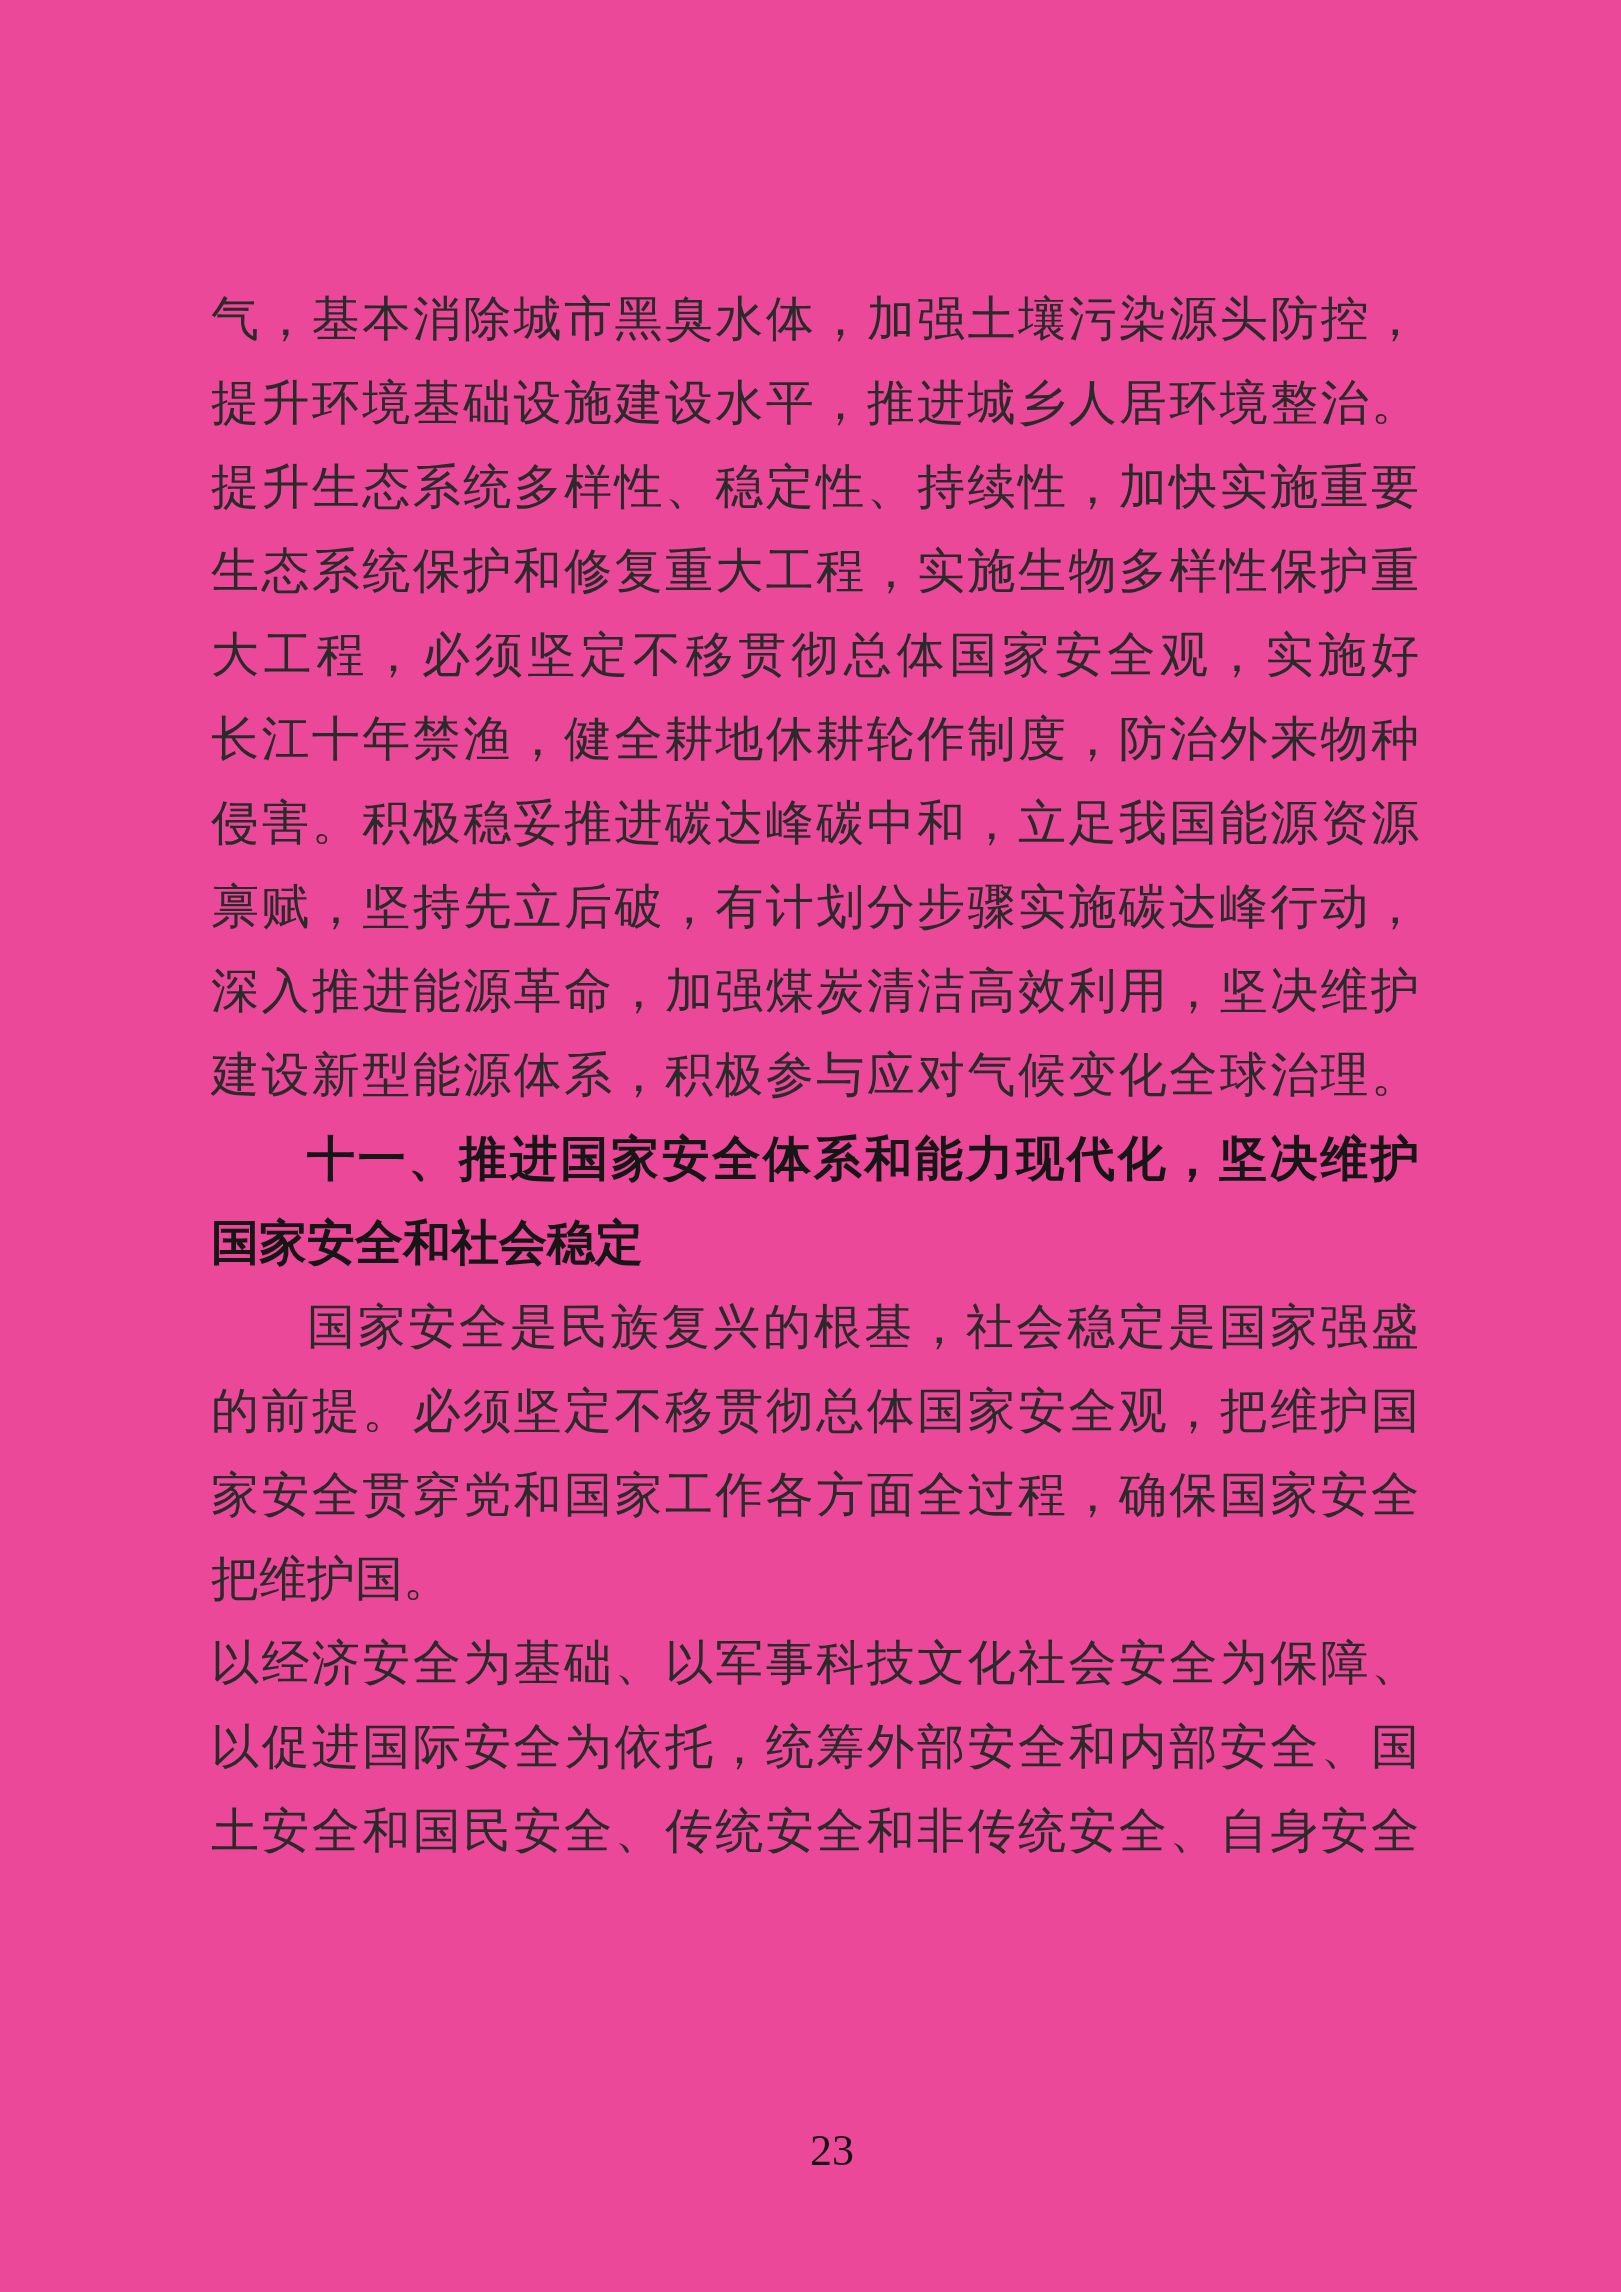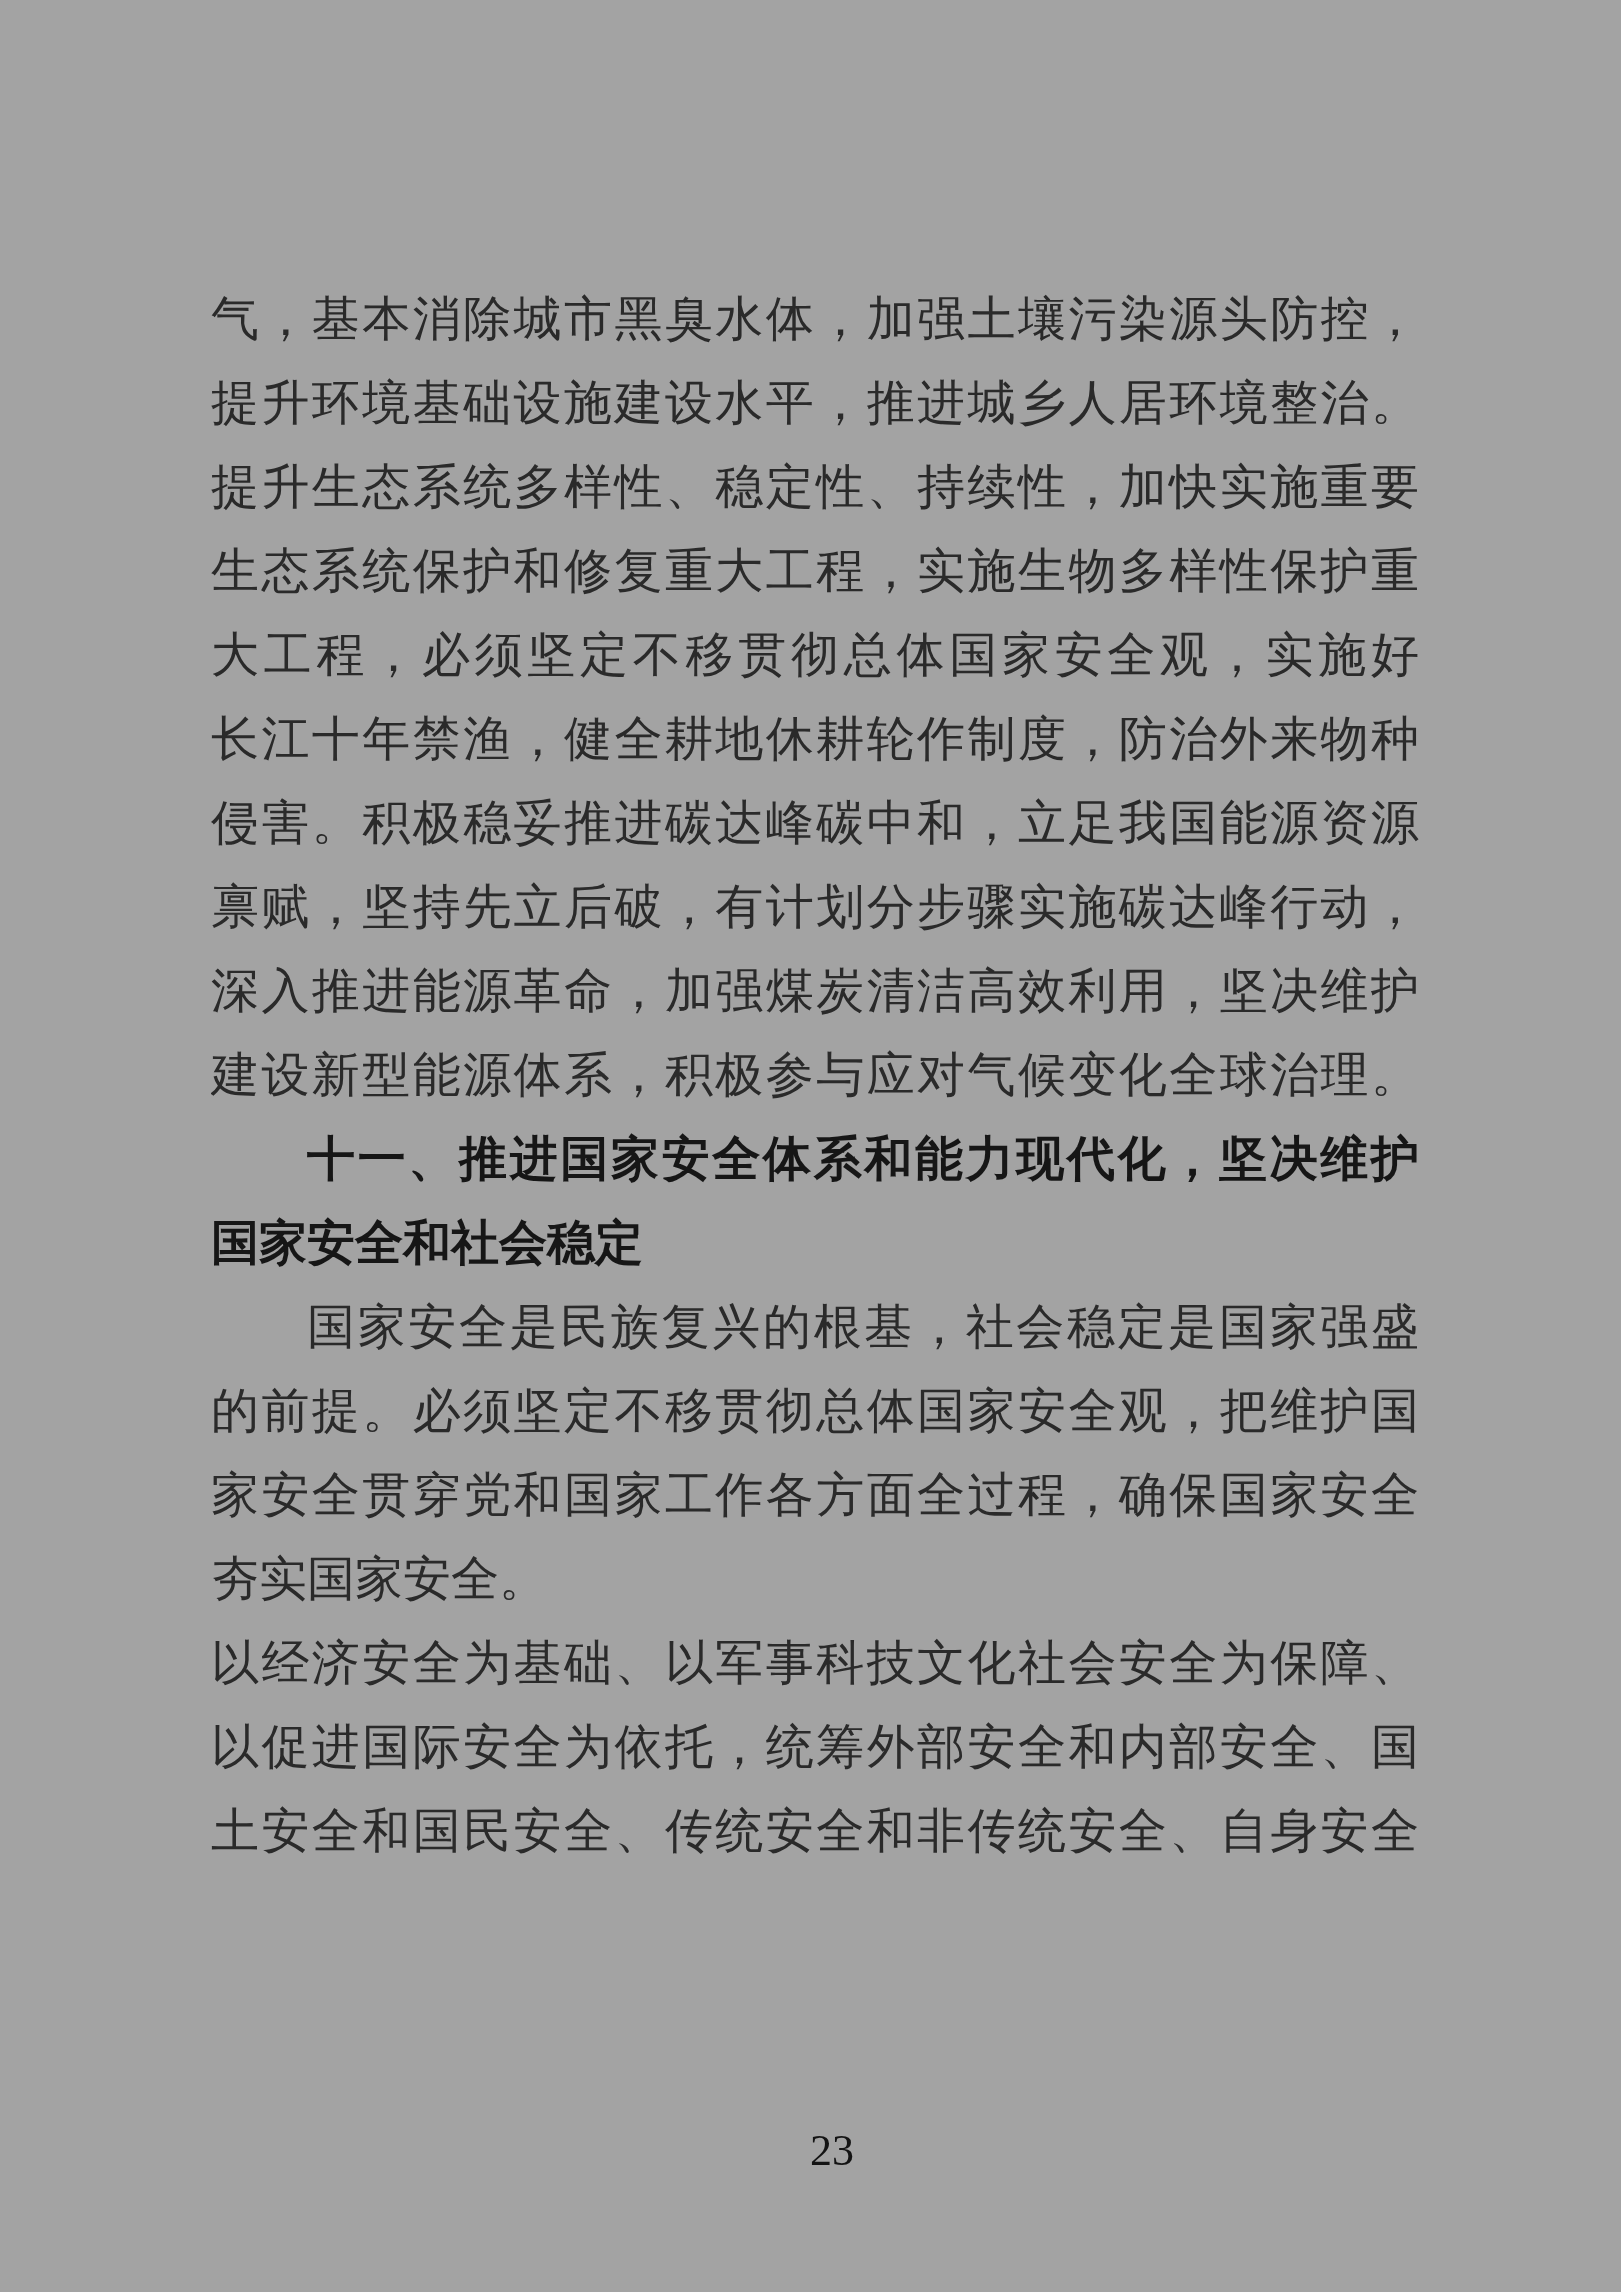--- a/index.html
+++ b/index.html
@@ -4,21 +4,21 @@
 <style>
   html, body {
     margin: 0;
     padding: 0;
     background: #ffffff;
   }
   .page {
     position: relative;
     width: 1621px;
     height: 2293px;
-    background: #a3a3a3;
+    background: #ec4899;
     overflow: hidden;
   }
   .text-block {
     position: absolute;
     left: 211px;
     top: 277px;
     width: 1208px;
   }
   .line {
     height: 84px;
@@ -70,21 +70,21 @@
       <div class="line fill">长江十年禁渔，健全耕地休耕轮作制度，防治外来物种</div>
       <div class="line fill">侵害。积极稳妥推进碳达峰碳中和，立足我国能源资源</div>
       <div class="line fill">禀赋，坚持先立后破，有计划分步骤实施碳达峰行动，</div>
       <div class="line fill">深入推进能源革命，加强煤炭清洁高效利用，坚决维护</div>
       <div class="line fill">建设新型能源体系，积极参与应对气候变化全球治理。</div>
       <div class="line heading indent fill">十一、推进国家安全体系和能力现代化，坚决维护</div>
       <div class="line heading no-fill">国家安全和社会稳定</div>
       <div class="line indent fill">国家安全是民族复兴的根基，社会稳定是国家强盛</div>
       <div class="line fill">的前提。必须坚定不移贯彻总体国家安全观，把维护国</div>
       <div class="line fill">家安全贯穿党和国家工作各方面全过程，确保国家安全</div>
-      <div class="line no-fill">夯实国家安全。</div>
+      <div class="line no-fill">把维护国。</div>
       <div class="line fill">以经济安全为基础、以军事科技文化社会安全为保障、</div>
       <div class="line fill">以促进国际安全为依托，统筹外部安全和内部安全、国</div>
       <div class="line fill">土安全和国民安全、传统安全和非传统安全、自身安全</div>
     </main>
   <footer>
     <div class="page-number">23</div>
   </footer>
 </div>
 
 

